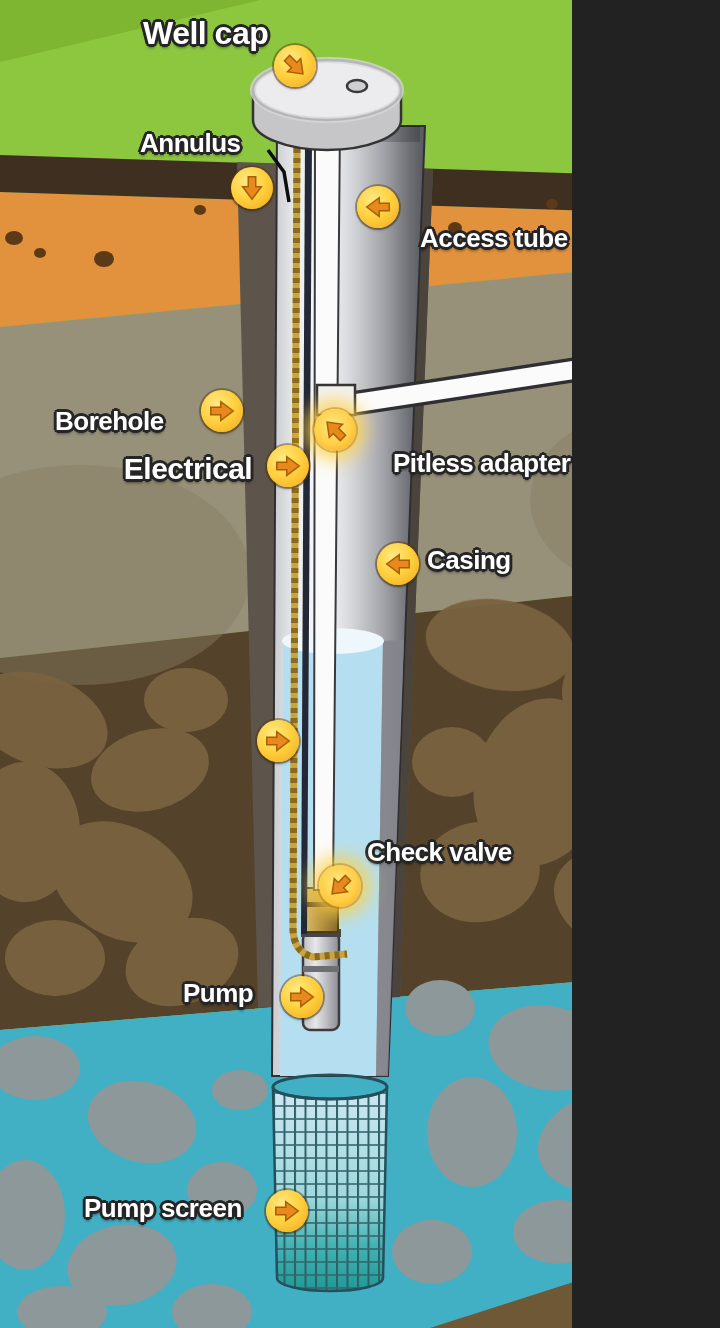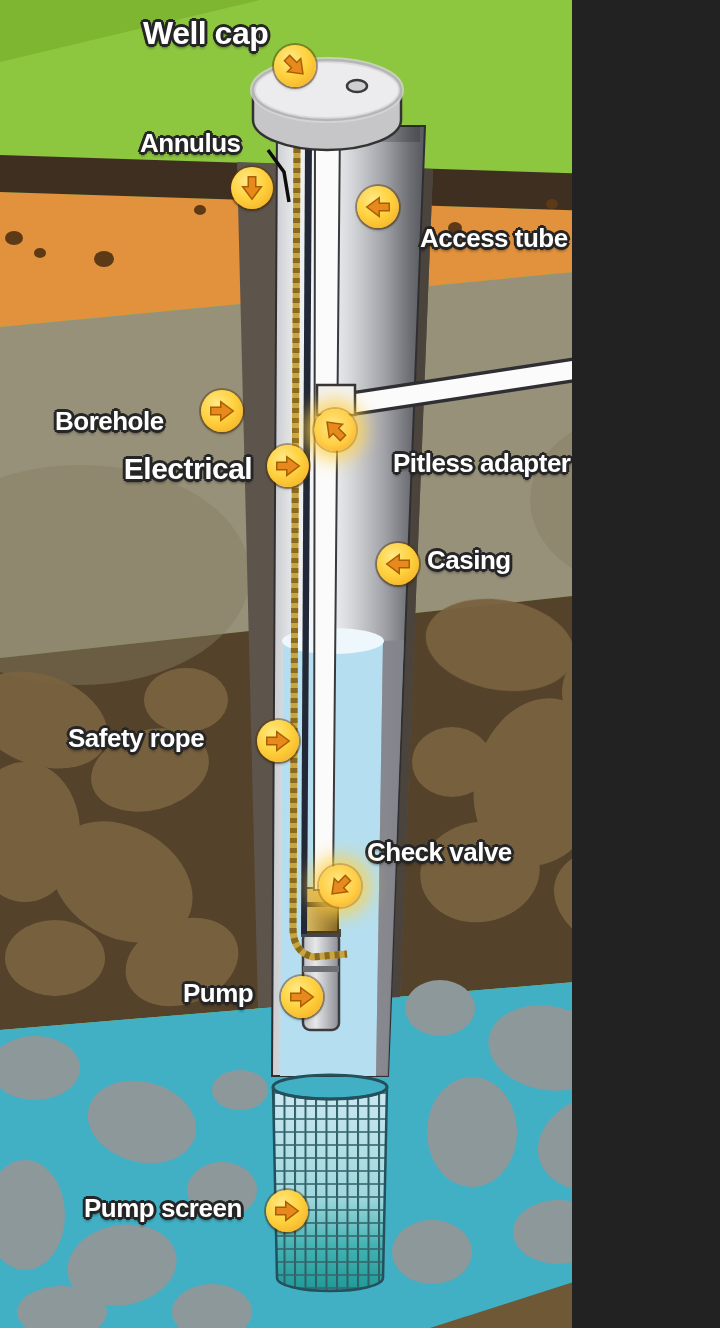--- a/index.html
+++ b/index.html
@@ -199,21 +199,20 @@
 
   <div class="lbl lbl-wellcap">Well cap</div>
   <div class="lbl lbl-annulus">Annulus</div>
   <div class="lbl lbl-accesstube">Access tube</div>
   <div class="lbl lbl-borehole">Borehole</div>
   <div class="lbl lbl-electrical">
     <span>Electrical</span><br>
   </div>
   <div class="lbl lbl-pitless">Pitless adapter</div>
   <div class="lbl lbl-casing">Casing</div>
-  <div class="lbl lbl-safetyrope">Safety rope</div>
   <div class="lbl lbl-checkvalve">Check valve</div>
   <div class="lbl lbl-pump">Pump</div>
   <div class="lbl lbl-wellscreen">Pump screen</div>
 
   <div class="arrow-btn dir-downright btn-wellcap">
     <svg viewBox="0 0 24 24">
         <path d="M3 9 h8 V4.5 L21 12 L11 19.5 V15 H3 z" fill="#e8891d" stroke="#a85f00" stroke-width="1.2"></path>
       </svg>
   </div>
   <div class="arrow-btn dir-down btn-annulus">

